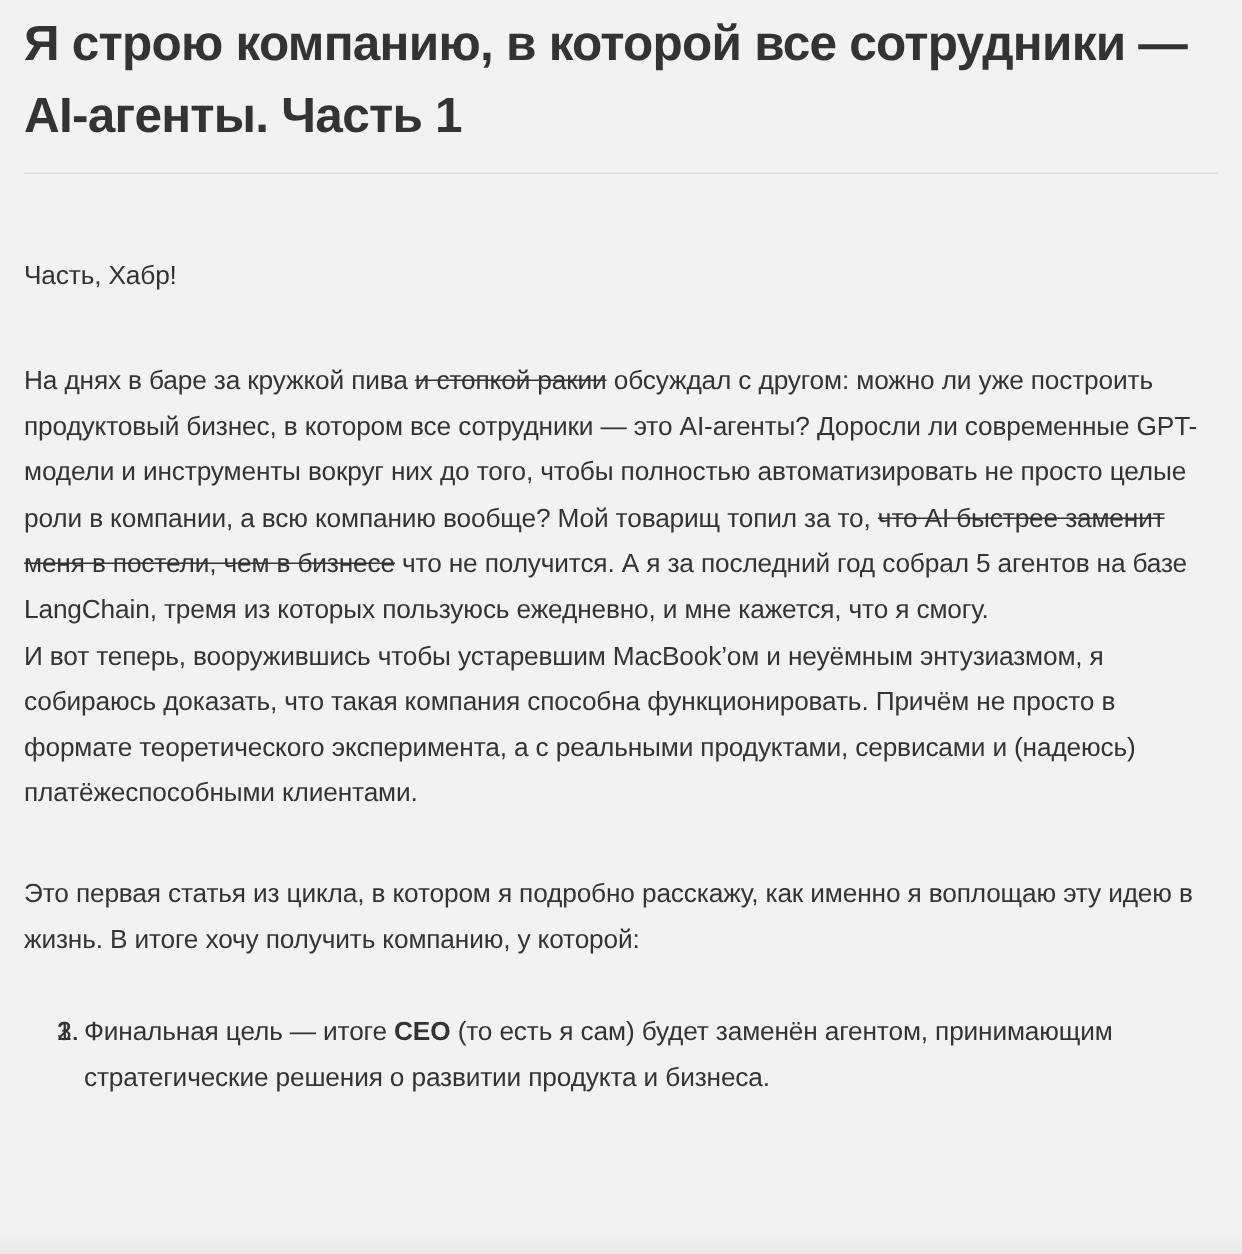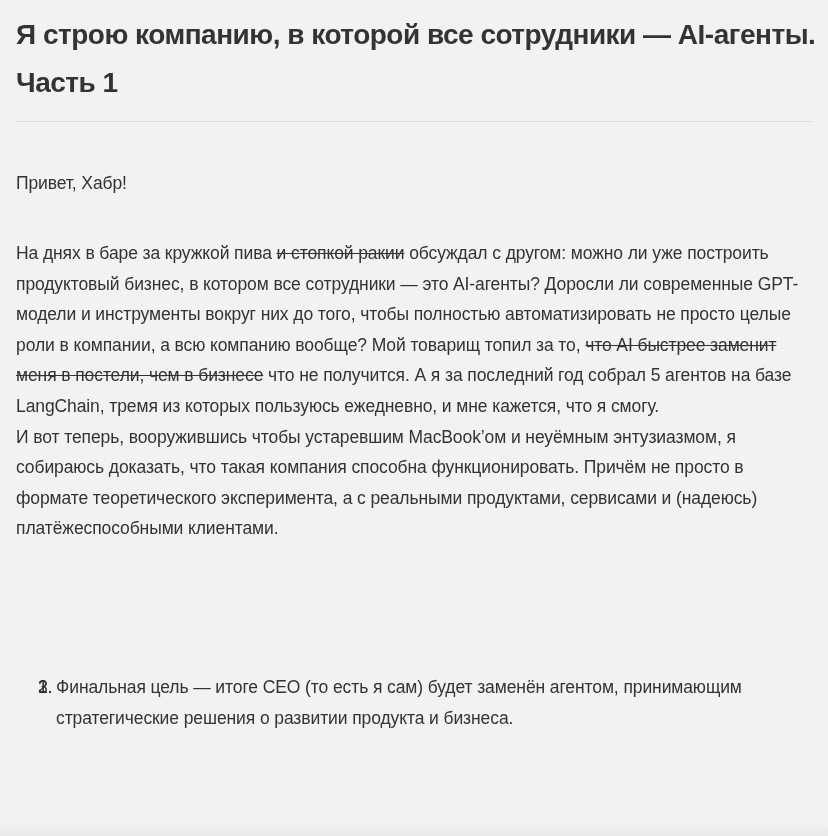--- a/index.html
+++ b/index.html
@@ -16,22 +16,22 @@
       font-family: "Liberation Sans", sans-serif;
     }
     .article {
       position: absolute;
       left: 16px;
       top: 0;
       width: 800px;
     }
     .title {
       margin: 0;
-      padding-top: 11px;
-      font-size: 28px;
+      padding-top: 5px;
+      font-size: 33px;
       line-height: 48px;
       font-weight: bold;
       color: #333333;
       letter-spacing: -0.5px;
       font-family: "Liberation Sans", sans-serif;
     }
     .divider {
       height: 1px;
       background: #dedede;
       margin-top: 14px;
@@ -78,45 +78,46 @@
     .list li {
       position: relative;
       padding-left: 40px;
     }
     .list .num {
       position: absolute;
       left: 22px;
       top: 0;
     }
     .bold {
-      font-weight: normal;
+      font-weight: bold;
     }
     .fade {
       position: absolute;
       left: 0;
       bottom: 0;
       width: 828px;
       height: 14px;
       background: linear-gradient(to bottom, rgba(242,242,242,0), rgba(225,225,225,0.6));
     }
   </style>
 </head>
 <body>
 
 <div class="article">
   <h1 class="title">Я строю компанию, в которой все сотрудники — AI-агенты. Часть 1</h1>
   <div class="divider"></div>
 
-  <p class="p body-text greeting">Привет, Хабр!</p>
+  <p class="p body-text greeting">Часть, Хабр!</p>
 
   <div class="para1 body-text">
     <p class="p"><span>На днях в баре за кружкой пива </span><span class="strike">и стопкой ракии</span><span> обсуждал с другом: можно ли уже построить продуктовый бизнес, в котором все сотрудники — это AI-агенты? Доросли ли современные GPT-модели и инструменты вокруг них до того, чтобы полностью автоматизировать не просто целые роли в компании, а всю компанию вообще? Мой товарищ топил за то, </span><span class="strike">что AI быстрее заменит меня в постели, чем в бизнесе</span><span> что не получится. А я за последний год собрал 5 агентов на базе LangChain, тремя из которых пользуюсь ежедневно, и мне кажется, что я смогу.</span></p>
     <p class="p">И вот теперь, вооружившись чтобы устаревшим MacBook’ом и неуёмным энтузиазмом, я собираюсь доказать, что такая компания способна функционировать. Причём не просто в формате теоретического эксперимента, а с реальными продуктами, сервисами и (надеюсь) платёжеспособными клиентами.</p>
   </div>
 
+  <p class="p body-text para2">Это первая статья из цикла, в котором я подробно расскажу, как именно я воплощаю эту идею в жизнь. В итоге хочу получить компанию, у которой:</p>
 
   <ol class="list body-text">
     <li>
       <span class="num">1.</span>
     </li>
     <li>
       <span class="num">2.</span>
     </li>
     <li>
       <span class="num">3.</span>

